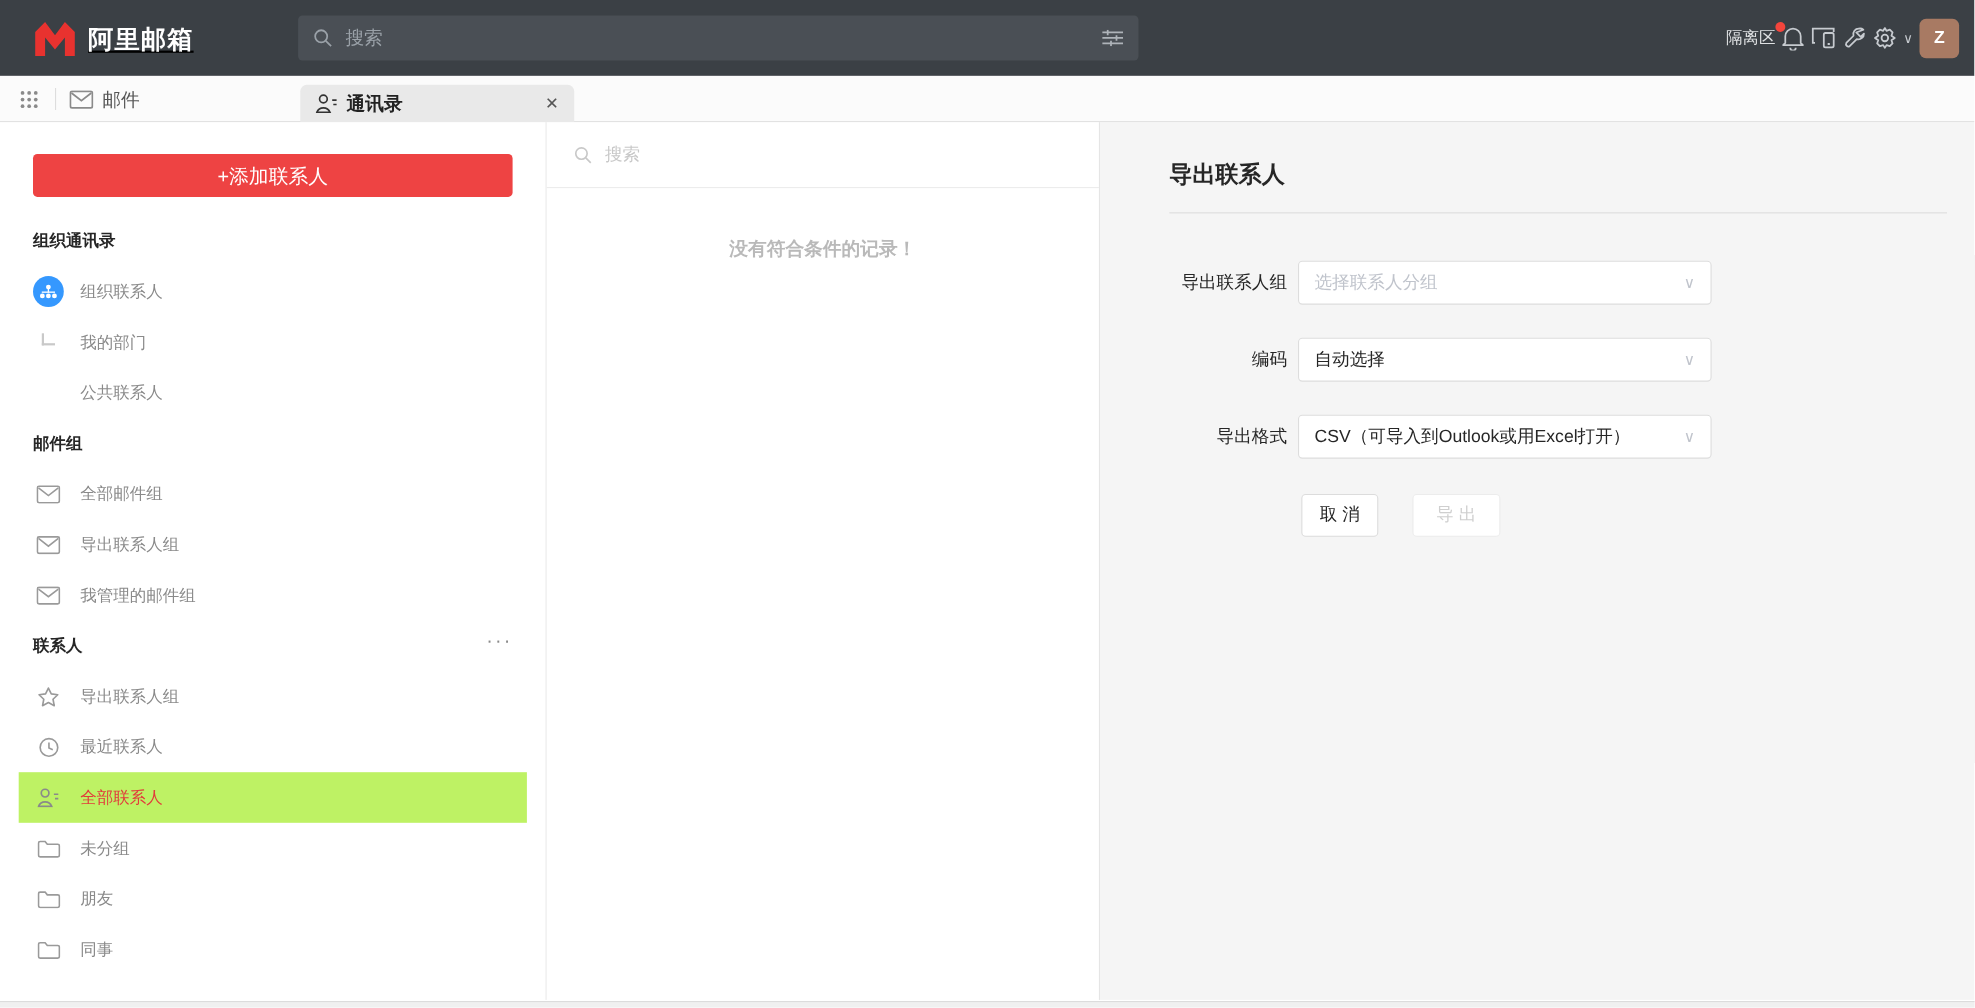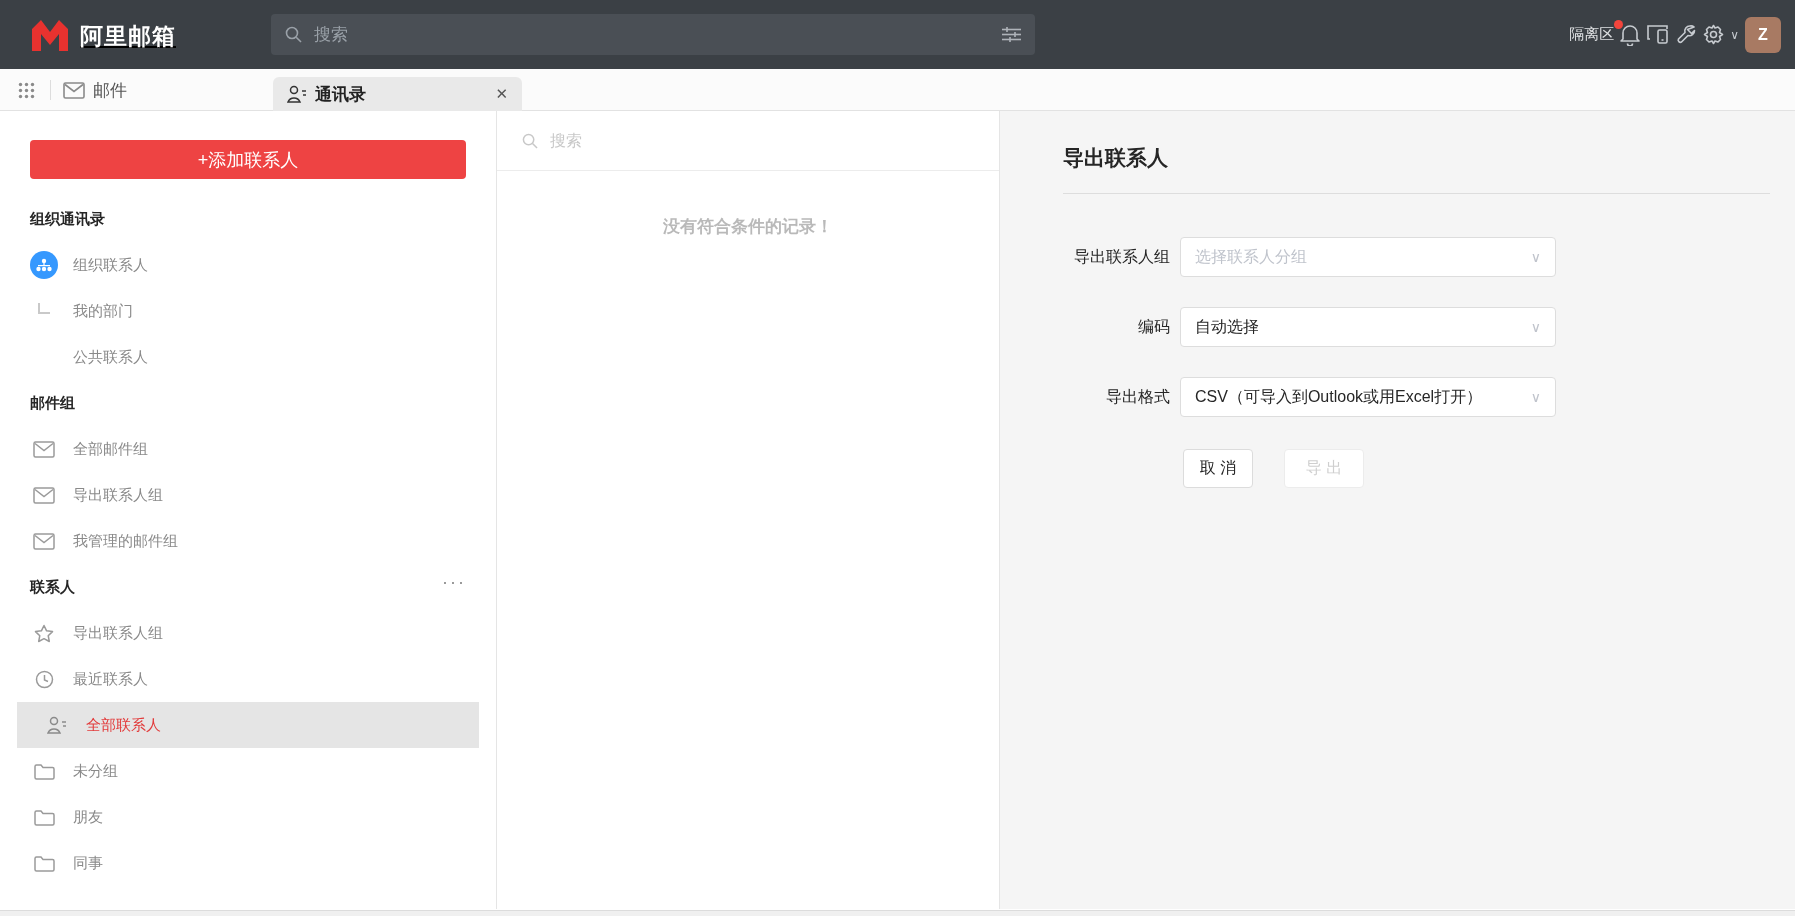--- a/index.html
+++ b/index.html
@@ -48,21 +48,21 @@
     border:none; border-radius:4px; color:#fff; font-size:18px; cursor:pointer; font-family:inherit; }
   .nav { margin-top:17px; }
   .nav-row { height:46px; display:flex; align-items:center; padding-left:30px; font-size:15px;
     color:#8a8a8a; cursor:pointer; position:relative; }
   .nav-section { font-weight:bold; color:#262626; cursor:default; }
   .nav-icon { width:28px; display:flex; align-items:center; justify-content:center; margin-right:15px;
     color:#9a9a9a; flex:none; }
   .org-badge { width:28px; height:28px; border-radius:50%; background:#3598fe; display:flex;
     align-items:center; justify-content:center; }
   .tree-elbow { width:12px; height:11px; border-left:2px solid #c9c9c9; border-bottom:2px solid #c9c9c9; margin-bottom:6px; }
-  .nav-row.selected { background:#e5e5e5; margin:0 17px; padding-left:26px; }
+  .nav-row.selected { background:#bef264; margin:0 17px; padding-left:13px; }
   .nav-row.selected .nav-label { color:#e23b3b; }
   .more-dots { position:absolute; right:30px; top:8px; color:#8a8a8a; font-size:18px;
     letter-spacing:2px; cursor:pointer; font-weight:normal; }
 
   
   .mid-search { height:60px; border-bottom:1px solid #ececec; display:flex; align-items:center; padding:0 25px; }
   .mid-search input { flex:1; border:none; outline:none; font-size:16px; color:#666;
     margin-left:12px; font-family:inherit; }
   .mid-search input::placeholder { color:#c8c8c8; }
   .empty-msg { margin-top:44px; text-align:center; color:#b9b9b9; font-size:17px;font-weight:bold; }

